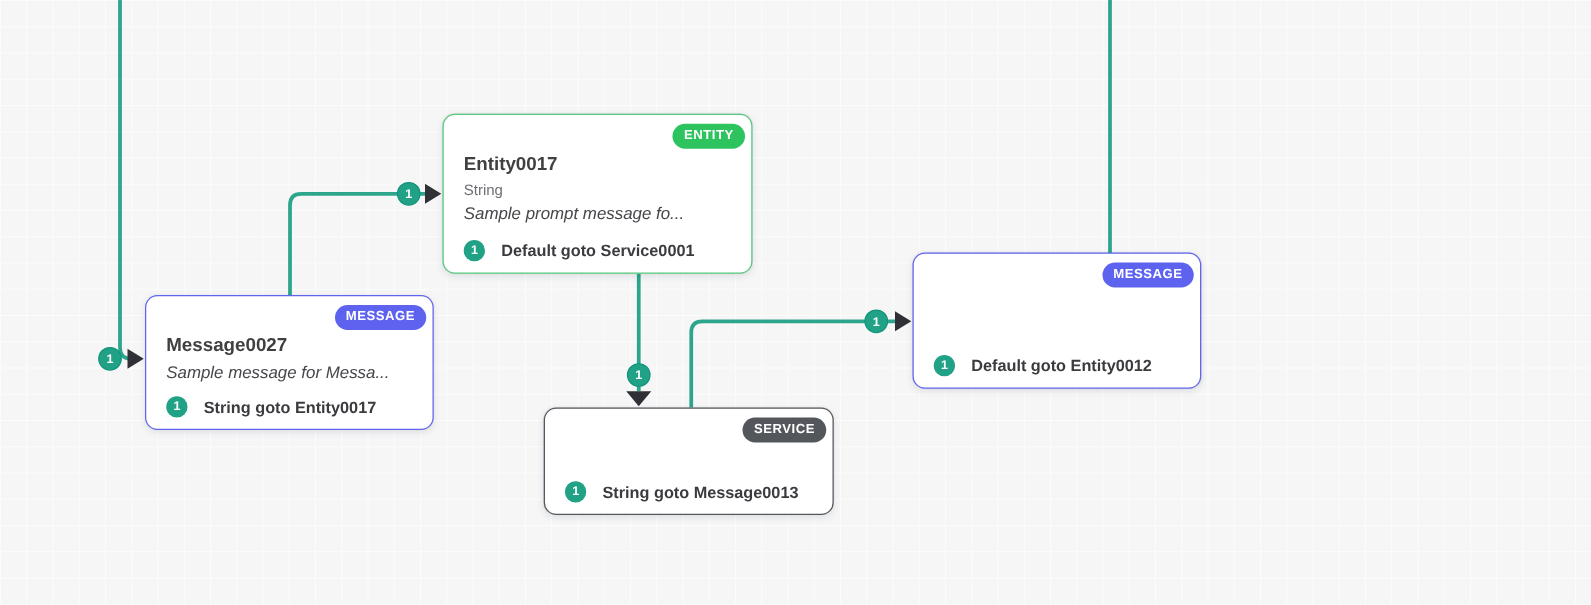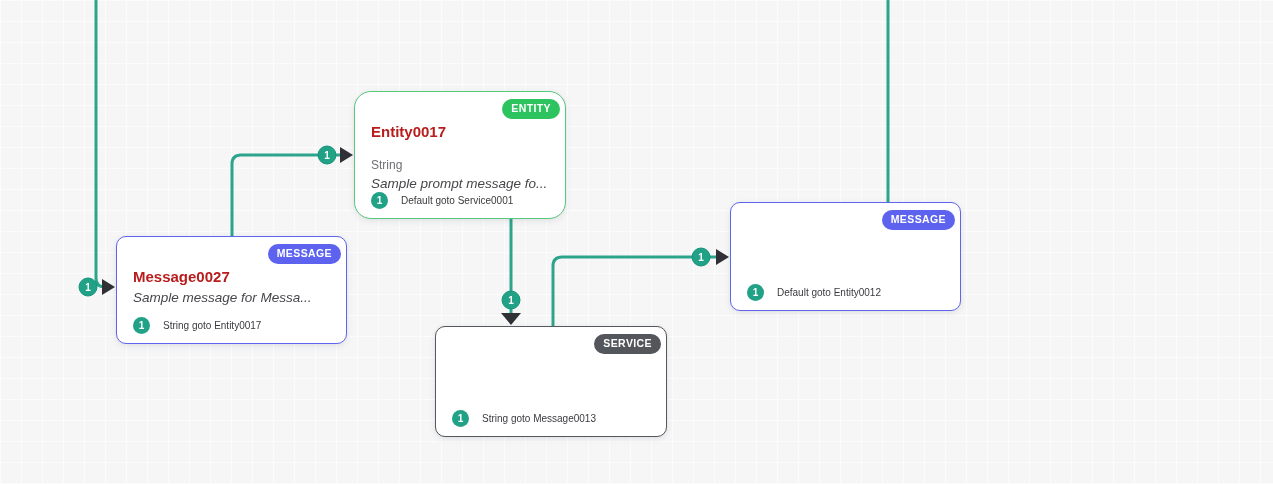--- a/index.html
+++ b/index.html
@@ -37,43 +37,43 @@
   .badge{
     position:absolute;top:7px;right:5px;
     color:#fff;font-size:10.5px;font-weight:700;letter-spacing:.4px;
     padding:4px 9px;border-radius:11px;line-height:1.1;
   }
   .entity .badge{background:var(--entity-badge,#2dc35e);}
   .message .badge{background:var(--message-badge,#5d62ef);}
   .service .badge{background:var(--service-badge,#53565b);}
   .title{
     margin-top:21px;
-    font-size:15px;font-weight:700;color:#b91c1c;line-height:18px;
+    font-size:15px;font-weight:700;color:#404040;line-height:18px;
     white-space:nowrap;
   }
   .subtitle{
-    margin-top:17px;font-size:12px;color:#6f6f75;line-height:14px;
+    margin-top:4px;font-size:12px;color:#6f6f75;line-height:14px;
   }
   .desc{
     margin-top:4px;font-size:13.5px;font-style:italic;color:#46464b;line-height:16px;
     white-space:nowrap;
   }
   .transition{
     position:absolute;left:16px;bottom:9px;
     display:flex;align-items:center;gap:13px;
   }
   .port{
     width:17px;height:17px;border-radius:50%;
     background:var(--edge-badge,#21a287);
     color:#fff;font-size:10px;font-weight:700;
     display:flex;align-items:center;justify-content:center;
     flex:0 0 auto;
   }
   .tlabel{
-    font-size:10px;font-weight:400;color:#3a3a3f;white-space:nowrap;
+    font-size:13px;font-weight:700;color:#3a3a3f;white-space:nowrap;
   }
 </style>
 </head>
 <body>
 
 <div id="canvas">
 
   <svg id="edges" xmlns="http://www.w3.org/2000/svg">
       <g>
         <path d="M96,0 L96,278 Q96,287 105,287 L102,287" fill="none" stroke="#2ca58c" stroke-width="3"></path>
@@ -97,21 +97,21 @@
         <path d="M553,326 L553,266 Q553,257 562,257 L717,257" fill="none" stroke="#2ca58c" stroke-width="3"></path>
         <polygon points="716,249 716,265 729,257" fill="#303136"></polygon>
         <circle cx="701" cy="257" r="9" fill="#21a287" stroke="#13947b" stroke-width="1"></circle>
         <text x="701" y="260.5" text-anchor="middle" fill="#ffffff" font-size="10" font-weight="700" font-family="&quot;Liberation Sans&quot;, sans-serif">1</text>
       </g>
       <g>
         <path d="M888,0 L888,203" fill="none" stroke="#2ca58c" stroke-width="3"></path>
       </g>
     </svg>
 
-  <div class="node entity" id="node-0" style="left: 354px; top: 91px; width: 212px; height: 128px; border-radius: 17px;">
+  <div class="node entity" id="node-0" style="left: 354px; top: 91px; width: 248px; height: 128px;">
     <span class="badge">ENTITY</span>
     <div class="title">Entity0017</div>
     <div class="subtitle">String</div>
     <div class="desc">Sample prompt message fo...</div>
     <div class="transition">
       <span class="port">1</span>
       <span class="tlabel">Default goto Service0001</span>
     </div>
   </div>
 
@@ -126,21 +126,21 @@
   </div>
 
   <div class="node message" id="node-2" style="left: 730px; top: 202px; width: 231px; height: 109px;">
     <span class="badge">MESSAGE</span>
     <div class="transition">
       <span class="port">1</span>
       <span class="tlabel">Default goto Entity0012</span>
     </div>
   </div>
 
-  <div class="node service" id="node-3" style="left: 435px; top: 326px; width: 232px; height: 111px;">
+  <div class="node service" id="node-3" style="left: 435px; top: 326px; width: 232px; height: 86px;">
     <span class="badge">SERVICE</span>
     <div class="transition">
       <span class="port">1</span>
       <span class="tlabel">String goto Message0013</span>
     </div>
   </div>
 
 </div>
 
 </body></html>

